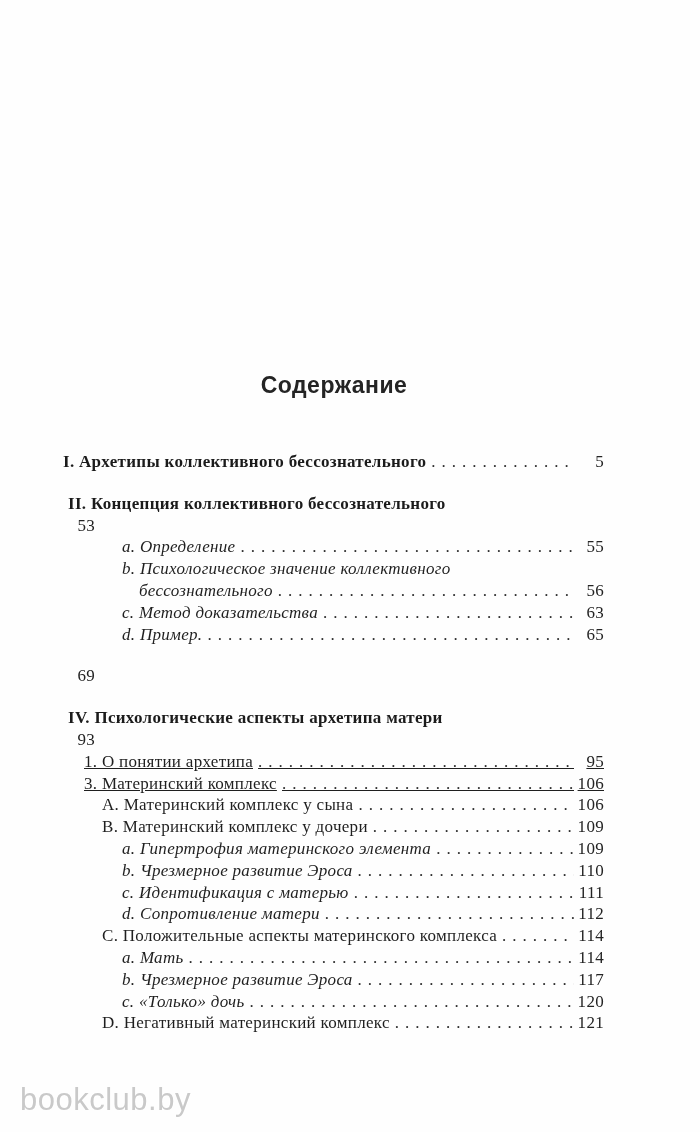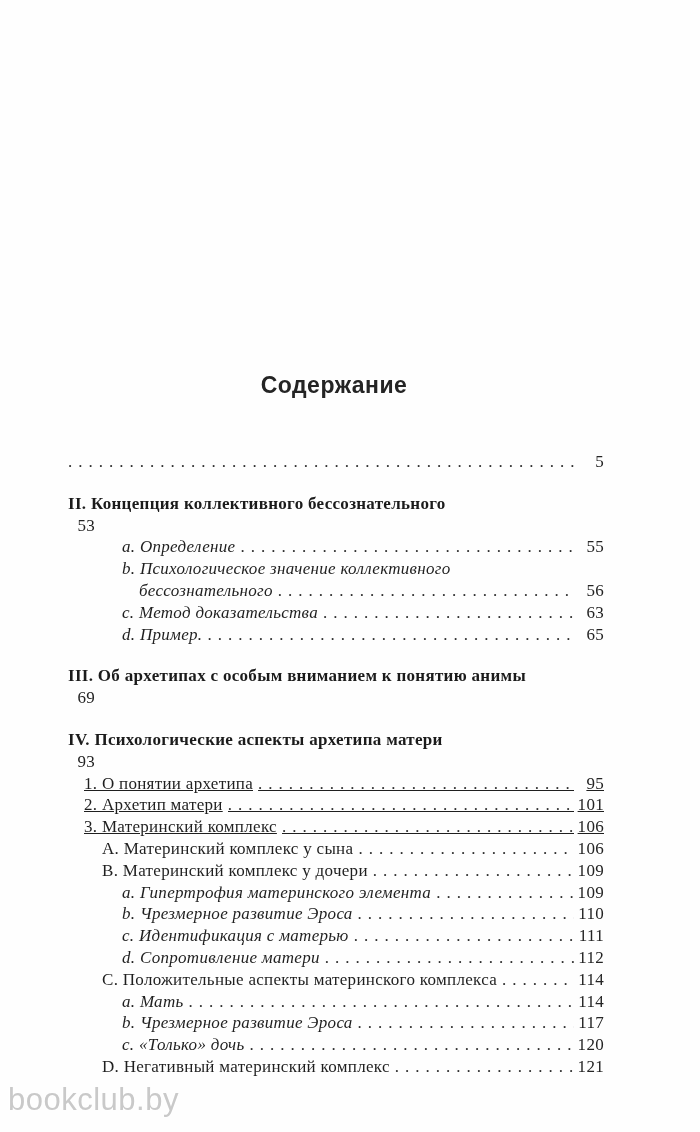--- a/index.html
+++ b/index.html
@@ -73,37 +73,38 @@
   .pagenum {
     flex: 0 0 auto;
     min-width: 27px;
     text-align: right;
     font-weight: normal;
     font-style: normal;
     color: #242424;
   }
   .watermark {
     position: absolute;
-    left: 8px;
+    left: 20px;
     top: 1082px;
     font-family: "Liberation Sans", sans-serif;
     font-size: 31px;
     letter-spacing: 0.5px;
     color: #c9c9c9;
     text-shadow: 0 0 2px #ffffff, 1px 1px 3px #ffffff, -1px -1px 3px #ffffff;
   }
 </style>
 </head>
 <body>
 
 <div class="page">
   <h1 class="title">Содержание</h1>
 
   <div class="toc">
       <div class="row indent-roman bold">
+    <span class="label">I. Архетипы коллективного бессознательного</span>
     <span class="dots"></span>
     <span class="pagenum">5</span>
   </div>
       <div class="row indent-roman bold gap">
     <span class="label">II. Концепция коллективного бессознательного</span>
     <span class="dots"></span>
     <span class="pagenum">53</span>
   </div>
       <div class="row indent-sub italic">
     <span class="label">a. Определение</span>
@@ -123,40 +124,34 @@
     <span class="label">c. Метод доказательства</span>
     <span class="dots"></span>
     <span class="pagenum">63</span>
   </div>
       <div class="row indent-sub italic">
     <span class="label">d. Пример.</span>
     <span class="dots"></span>
     <span class="pagenum">65</span>
   </div>
       <div class="row indent-roman bold gap">
-    <span class="label">III. Об архетипах с особым вниманием к понятию анимы</span>
     <span class="dots"></span>
     <span class="pagenum">69</span>
   </div>
       <div class="row indent-roman bold gap">
     <span class="label">IV. Психологические аспекты архетипа матери</span>
     <span class="dots"></span>
     <span class="pagenum">93</span>
   </div>
       <div class="row indent-num">
     <span class="label">1. О понятии архетипа</span>
     <span class="dots"></span>
     <span class="pagenum">95</span>
   </div>
       <div class="row indent-num">
-    <span class="label">2. Архетип матери</span>
-    <span class="dots"></span>
-    <span class="pagenum">101</span>
-  </div>
-      <div class="row indent-num">
     <span class="label">3. Материнский комплекс</span>
     <span class="dots"></span>
     <span class="pagenum">106</span>
   </div>
       <div class="row indent-cap">
     <span class="label">A. Материнский комплекс у сына</span>
     <span class="dots"></span>
     <span class="pagenum">106</span>
   </div>
       <div class="row indent-cap">

